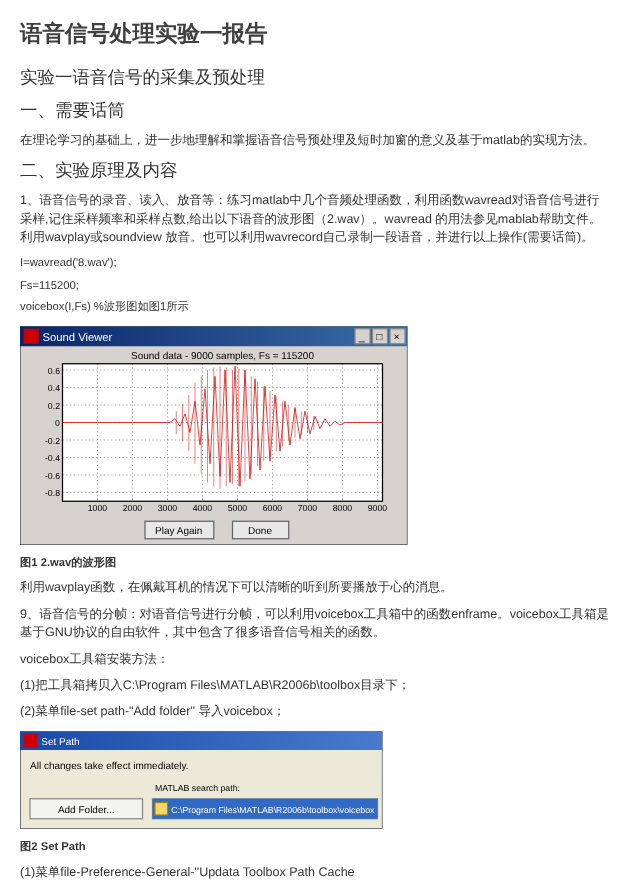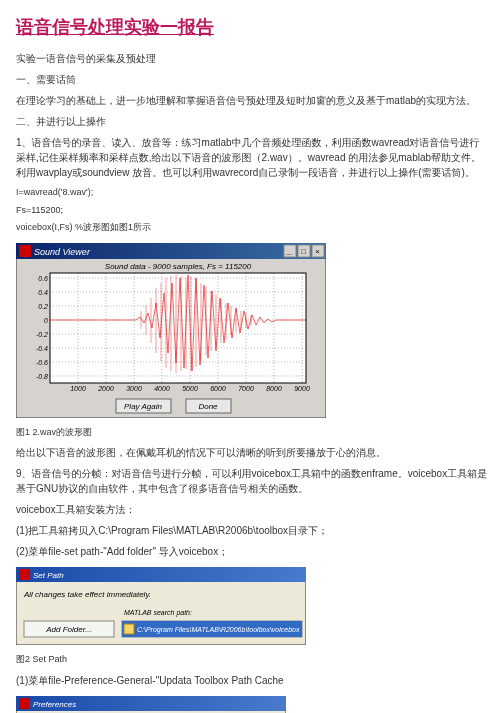--- a/index.html
+++ b/index.html
@@ -10,58 +10,57 @@
     padding: 14px 16px;
     width: 504px;
     box-sizing: border-box;
     background: #fff;
     line-height: 1.5;
   }
   h1 {
     font-size: 18px;
     font-weight: bold;
     margin: 0 0 10px 0;
-    color: #be185d;
-    text-decoration: underline;
+    color: #404040;
   }
   p {
     margin: 6px 0;
     font-size: 10px;
     color: #333;
   }
   .section-label {
-    font-size: 10px;
+    font-size: 14px;
     color: #333;
     margin: 6px 0;
   }
   .code-line {
     font-size: 9px;
     margin: 4px 0;
   }
   .figure-container {
     margin: 8px 0;
-    font-style: italic;
   }
   svg { display: block; }
   .caption {
     font-size: 9px;
     margin: 4px 0;
+    font-weight: bold;
   }
 </style>
 </head>
 <body>
 
 <h1>语音信号处理实验一报告</h1>
 
 <p class="section-label">实验一语音信号的采集及预处理</p>
 
 <p class="section-label">一、需要话筒</p>
 <p>在理论学习的基础上，进一步地理解和掌握语音信号预处理及短时加窗的意义及基于matlab的实现方法。</p>
 
-<p class="section-label">二、并进行以上操作</p>
+<p class="section-label">二、实验原理及内容</p>
 <p>1、语音信号的录音、读入、放音等：练习matlab中几个音频处理函数，利用函数wavread对语音信号进行采样,记住采样频率和采样点数,给出以下语音的波形图（2.wav）。wavread 的用法参见mablab帮助文件。利用wavplay或soundview 放音。也可以利用wavrecord自己录制一段语音，并进行以上操作(需要话筒)。</p>
 
 <p class="code-line">I=wavread('8.wav');</p>
 <p class="code-line">Fs=115200;</p>
 <p class="code-line">voicebox(I,Fs) %波形图如图1所示</p>
 
 <div class="figure-container">
 <svg width="310" height="175" viewBox="0 0 310 175">
 
   <rect x="0" y="0" width="310" height="175" fill="#d6d3ce" stroke="#333" stroke-width="1"></rect>
@@ -161,21 +160,21 @@
   </g>
 
   <rect x="100" y="156" width="55" height="14" fill="#e8e8e8" stroke="#666"></rect>
   <text x="127" y="166" font-size="8" text-anchor="middle">Play Again</text>
   <rect x="170" y="156" width="45" height="14" fill="#e8e8e8" stroke="#666"></rect>
   <text x="192" y="166" font-size="8" text-anchor="middle">Done</text>
 </svg>
 </div>
 
 <p class="caption">图1 2.wav的波形图</p>
-<p>给出以下语音的波形图，在佩戴耳机的情况下可以清晰的听到所要播放于心的消息。</p>
+<p>利用wavplay函数，在佩戴耳机的情况下可以清晰的听到所要播放于心的消息。</p>
 
 <p>9、语音信号的分帧：对语音信号进行分帧，可以利用voicebox工具箱中的函数enframe。voicebox工具箱是基于GNU协议的自由软件，其中包含了很多语音信号相关的函数。</p>
 <p>voicebox工具箱安装方法：</p>
 <p>(1)把工具箱拷贝入C:\Program Files\MATLAB\R2006b\toolbox目录下；</p>
 <p>(2)菜单file-set path-"Add folder" 导入voicebox；</p>
 
 <div class="figure-container">
 <svg width="290" height="78" viewBox="0 0 290 78">
   <defs>
     <linearGradient id="tb2" x1="0" y1="0" x2="1" y2="0">

